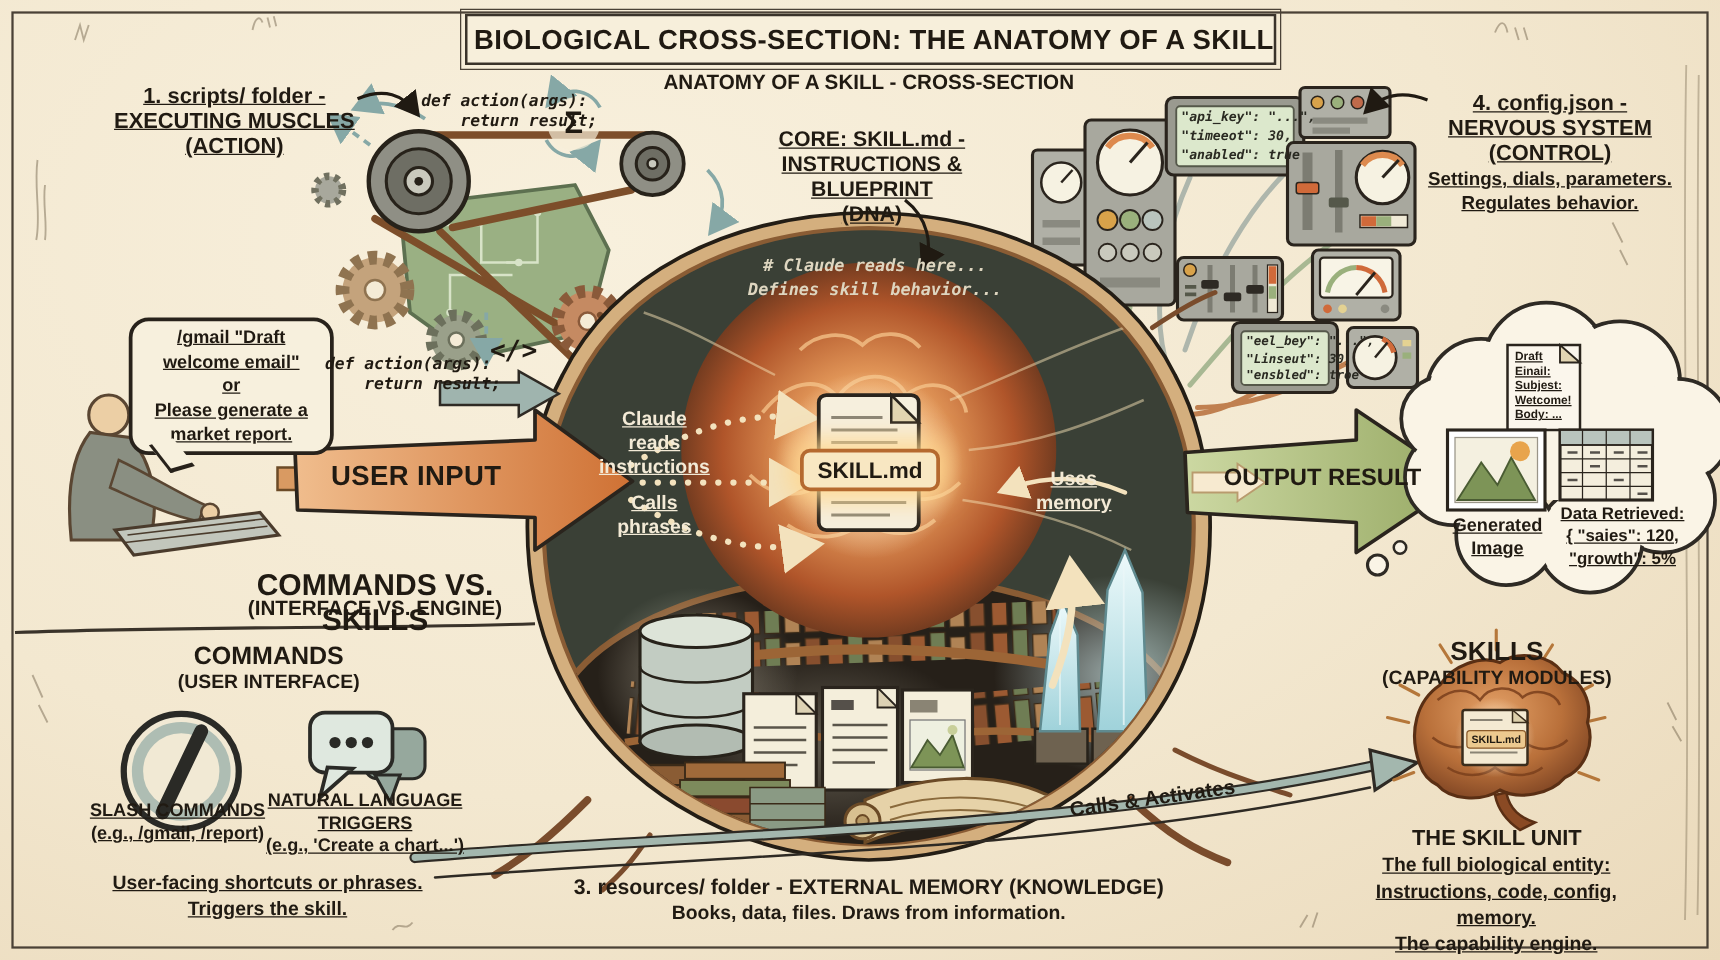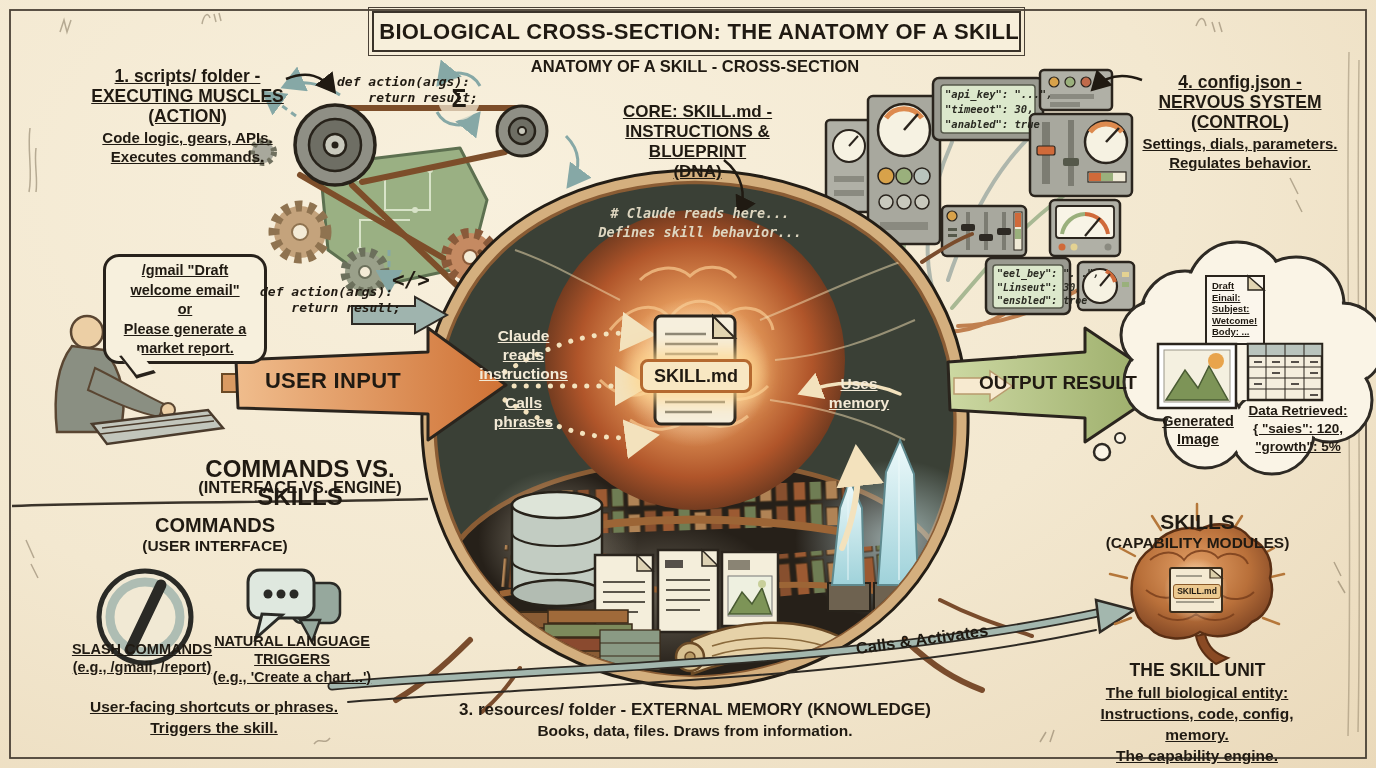--- a/index.html
+++ b/index.html
@@ -548,22 +548,20 @@
 
 <path d="M 12,506 C 150,501 300,503 428,499" stroke="#3a332a" stroke-width="2.5" fill="none"></path>
 </svg>
 
 <div class="abs c b title-box" style="left:372px;top:11px;width:645px;height:37px;font-size:22px">BIOLOGICAL CROSS-SECTION: THE ANATOMY OF A SKILL</div>
 <div class="abs c b" style="left:440px;top:57px;width:510px;font-size:16.5px">ANATOMY OF A SKILL - CROSS-SECTION</div>
 
 <div class="abs c b pre" style="left:80px;top:66px;width:215px;font-size:17.5px;line-height:20px">1. scripts/ folder -
 EXECUTING MUSCLES
 (ACTION)</div>
-<div class="abs c sb pre" style="left:80px;top:128px;width:215px;font-size:15px;line-height:19px">Code logic, gears, APIs.
-Executes commands.</div>
 
 <div class="abs code" style="left:337px;top:74px;font-size:13px;line-height:16px">def action(args):
     return result;</div>
 <div class="abs c b" style="left:444px;top:84px;width:30px;font-size:25px">Σ</div>
 
 <div class="abs c b pre" style="left:580px;top:102px;width:235px;font-size:17px;line-height:20px">CORE: SKILL.md -
 INSTRUCTIONS &amp; BLUEPRINT
 (DNA)</div>
 <div class="abs c code cream" style="left:590px;top:204px;width:220px;font-size:13.5px;line-height:19px;white-space:pre-line"># Claude reads here...
 Defines skill behavior...</div>

